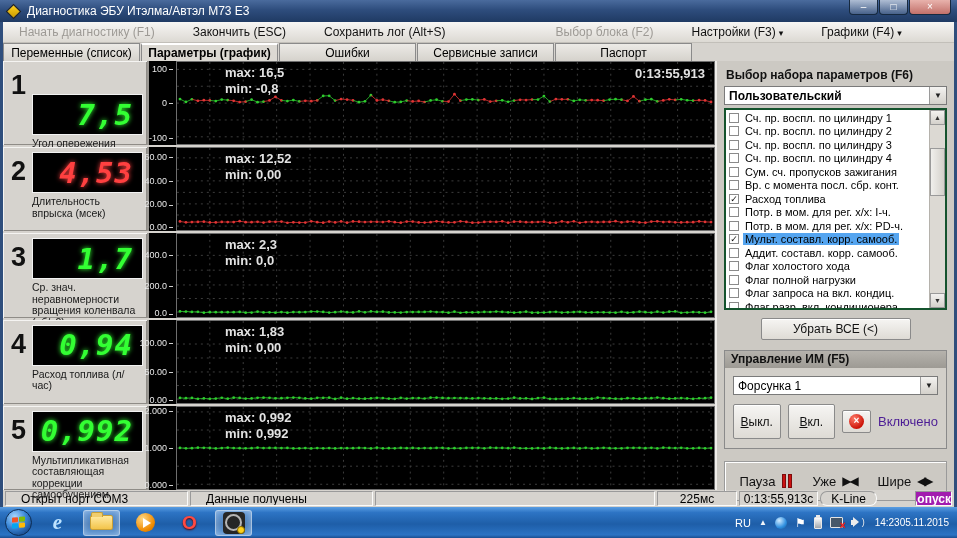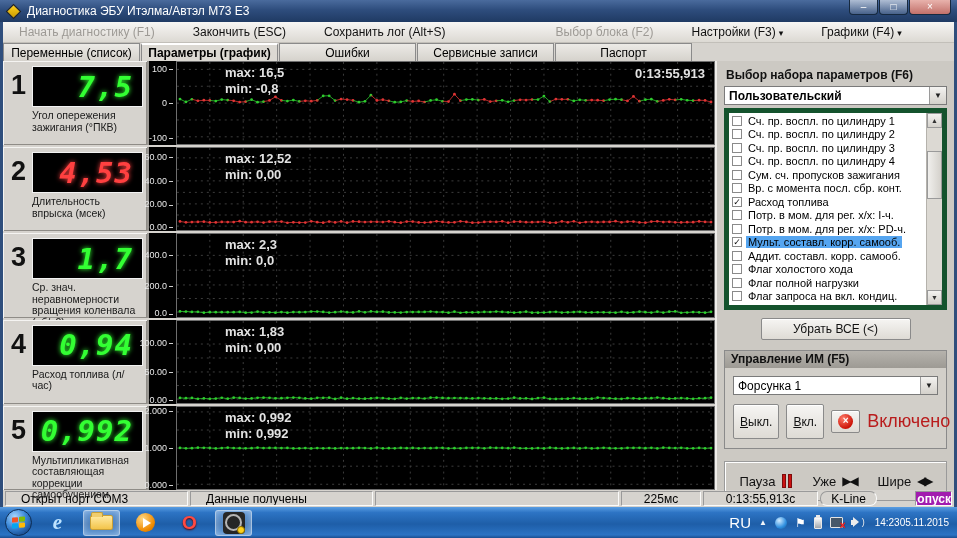--- a/index.html
+++ b/index.html
@@ -57,21 +57,21 @@
   .ts{position:absolute;top:4px;right:9px;color:#e2e2e2;font-size:13px;font-weight:bold;
     text-shadow:1px 1px 1px #000;}
   
   .sidebar{width:239px;background:#ccc9c3;padding:5px 7px;border-left:2px solid #efedea;}
   .gtitle{font-size:12px;font-weight:bold;color:#111;margin:2px 0 4px 2px;}
   .combo{display:flex;height:19px;border:1px solid #7a7a7a;background:#fff;align-items:stretch;}
   .combotext{flex:1;font-size:12px;padding:2px 4px;white-space:nowrap;overflow:hidden;}
   .combotext.b{font-weight:bold;}
   .combobtn{width:17px;background:linear-gradient(#f3f2f0,#d4d1cb);border-left:1px solid #9a9a9a;
     font-size:8px;display:flex;align-items:center;justify-content:center;color:#222;}
-  .listwrap{display:flex;height:202px;border:5px solid #14532d;background:#fff;margin-top:3px;}
+  .listwrap{display:flex;height:202px;border:2px solid #14532d;background:#fff;margin-top:3px;}
   .listbox{flex:1;overflow:hidden;padding:1px 0 0 1px;}
   .lrow{display:flex;align-items:center;height:13.5px;font-size:11px;white-space:nowrap;cursor:default;}
   .lrow.sel .ltxt{background:#55a5f0;}
   .cb{width:10px;height:10px;border:1px solid #8a8a8a;background:#fff;margin:0 4px 0 2px;
     font-size:9px;line-height:9px;text-align:center;color:#111;flex:0 0 auto;}
   .ltxt{padding:0 2px;overflow:hidden;}
   .vscroll{width:16px;background:#dcd9d3;border-left:1px solid #b5b2ac;position:relative;}
   .sarrow{position:absolute;left:0;width:15px;height:15px;font-size:7px;display:flex;
     align-items:center;justify-content:center;color:#333;background:linear-gradient(#f3f2f0,#d4d1cb);
     border:1px solid #9a9a9a;}
@@ -83,33 +83,33 @@
   .clearall{display:block;width:150px;height:22px;margin:8px auto 10px auto;}
   .imgroup{border:1px solid #8a8a8a;background:#d2cfc9;margin-top:2px;}
   .imtitle{height:17px;background:linear-gradient(#b6b3ad,#9d9a94);font-size:12px;font-weight:bold;
     padding:1px 6px;color:#111;}
   .imbody{padding:8px 8px 9px 8px;}
   .imbtns{display:flex;align-items:center;gap:7px;margin-top:9px;}
   .imb{width:70px;height:35px;}
   .stopb{width:31px;height:23px;display:flex;align-items:center;justify-content:center;}
   .stopicon{width:15px;height:15px;border-radius:50%;color:#fff;font-size:10px;font-weight:bold;
     line-height:14px;text-align:center;background:radial-gradient(circle at 35% 30%,#ff7a68,#cc1408 70%);}
-  .imstatus{font-size:18px;color:#b91c1c;}
+  .imstatus{font-size:13px;color:#4c1d95;}
   .playback{margin-top:12px;height:40px;border:1px solid #9a9a9a;box-shadow:inset 1px 1px 0 #fff;
     display:flex;align-items:center;justify-content:space-around;padding:0 4px;}
   .pbtn{display:flex;align-items:center;font-size:13px;color:#111;cursor:default;}
   .pausebars{display:inline-flex;gap:2px;margin-left:6px;}
   .pausebars i{width:4px;height:14px;background:#cc1111;border:1px solid #7c0b0b;}
   .tri{font-size:12px;letter-spacing:-2px;margin-left:6px;}
   
   .statusbar{height:17px;display:flex;gap:2px;padding:1px 2px;background:#d6d3ce;align-items:stretch;}
   .seg{border:1px solid;border-color:#9a9a9a #fbfbfa #fbfbfa #9a9a9a;font-size:12px;
     padding:0 15px;display:flex;align-items:center;background:#d6d3ce;white-space:nowrap;overflow:hidden;}
   .seg.s1{width:183px;} .seg.s2{width:183px;} .seg.s3{flex:1;}
-  .seg.s4{width:80px;justify-content:center;} .seg.s5{width:115px;justify-content:center;}
+  .seg.s4{width:80px;justify-content:center;} .seg.s5{width:79px;justify-content:center;}
   .seg.s6{width:57px;justify-content:center;border-radius:7px;}
   .seg.s7{width:37px;justify-content:center;background:#a21caf;color:#fff;font-weight:bold;margin-left:36px;}
   
   .taskbar{height:31px;background:linear-gradient(180deg,#5a9ee2 0%,#2d74c4 18%,#1e5ea8 55%,#2b73c4 90%,#1a4e90 100%);
     display:flex;align-items:center;padding:0 5px;gap:7px;}
   .startorb{width:27px;height:27px;border-radius:50%;flex:0 0 auto;position:relative;
     background:radial-gradient(circle at 35% 28%,#aad8ff,#3a87d8 45%,#1b4f94 78%,#123a6e);
     border:1px solid #0d2c52;display:flex;align-items:center;justify-content:center;}
   .flag{width:13px;height:11px;display:grid;grid-template-columns:6px 6px;grid-template-rows:5px 5px;
     gap:1px;transform:skewY(-6deg);}
@@ -129,21 +129,21 @@
     background:radial-gradient(circle at 35% 30%,#ffd884,#ef8a00 65%,#b86400);}
   .wmp::after{content:"";border-left:8px solid #fff;border-top:5px solid transparent;
     border-bottom:5px solid transparent;margin-left:3px;}
   .opera{font-weight:bold;font-size:19px;color:#ff4a42;text-shadow:0 1px 2px #5a0000;}
   .diagapp{width:22px;height:22px;border-radius:4px;background:#262626;position:relative;
     display:flex;align-items:center;justify-content:center;}
   .diagapp::before{content:"";width:13px;height:13px;border:2px solid #b5b5b5;border-radius:50%;}
   .diagapp .key{position:absolute;right:0;bottom:0;width:8px;height:8px;border-radius:50%;
     background:#ffd21e;border:1px solid #8a6d00;}
   .tray{margin-left:auto;display:flex;align-items:center;gap:8px;color:#fff;padding-right:3px;}
-  .lang{font-size:15px;padding-left:10px;}
+  .lang{font-size:11px;padding-left:10px;}
   .trayup{font-size:8px;opacity:.95;}
   .tdot{width:12px;height:12px;border-radius:50%;background:radial-gradient(circle at 35% 30%,#cfeaff,#2f8fe0 60%,#15538f);}
   .flagw{font-size:12px;line-height:12px;}
   .batt{width:8px;height:12px;border:1px solid #e8e8e8;border-radius:1px;position:relative;
     background:linear-gradient(#fdfdfd,#9fa6ad);}
   .batt::before{content:"";position:absolute;left:1px;top:-3px;width:4px;height:2px;background:#e8e8e8;}
   .net{width:13px;height:11px;border:1px solid #e4e4e4;border-radius:1px;position:relative;
     background:#46586a;}
   .net .redx{position:absolute;right:-4px;bottom:-4px;color:#ff2a2a;font-size:10px;font-weight:bold;
     line-height:1;text-shadow:0 0 1px #600;font-style:normal;}
@@ -184,21 +184,21 @@
         <div class="tab">Ошибки</div>
         <div class="tab">Сервисные записи</div>
         <div class="tab">Паспорт</div>
       </div>
 
     <div class="main">
       <div class="paramrows">
           <div class="prow">
             <div class="pcell">
               <div class="pnum">1</div>
-              <div class="pdisp" style="color: rgb(51, 255, 51); text-shadow: rgb(51, 255, 51) 0px 0px 5px;">7,5</div>
+              <div class="pdisp" style="color: rgb(51, 255, 51); text-shadow: rgb(51, 255, 51) 0px 0px 5px; margin-top: 28px;">7,5</div>
               <div class="plabel">Угол опережения зажигания (°ПКВ)</div>
             </div>
             <div class="crow">
               <div class="yaxis">
                 <span class="ytick" style="top: 9%;">100</span>
                 <span class="ytick" style="top: 50%;">0</span>
                 <span class="ytick" style="top: 91%;">-100</span>
               </div>
               <div class="plot">
                 <svg viewBox="0 0 540 84" preserveAspectRatio="none">

